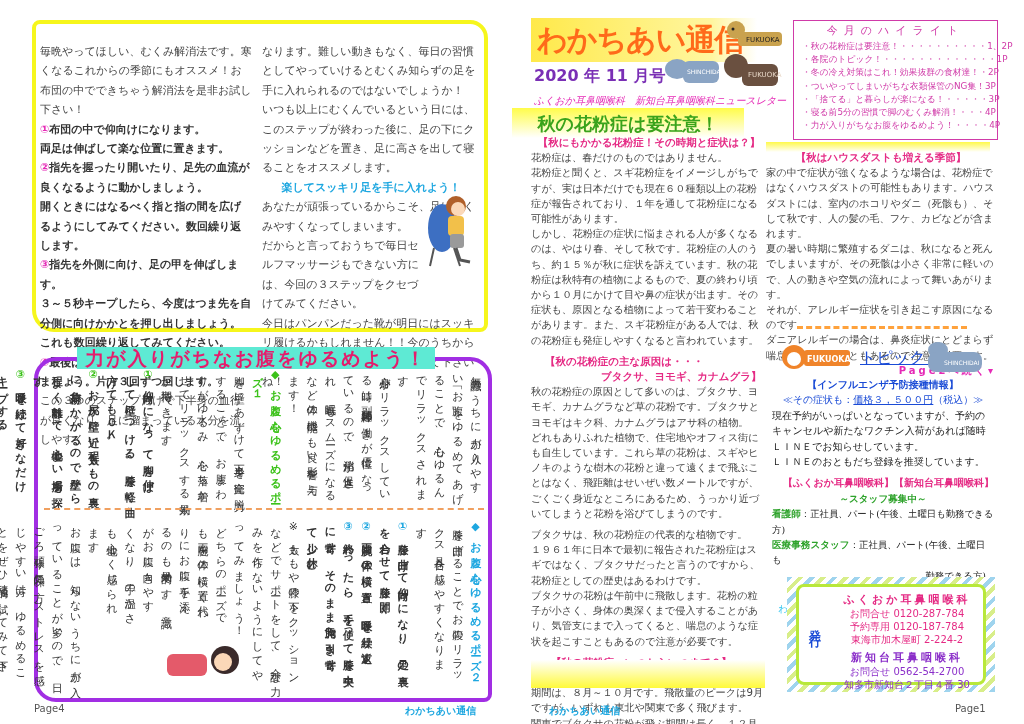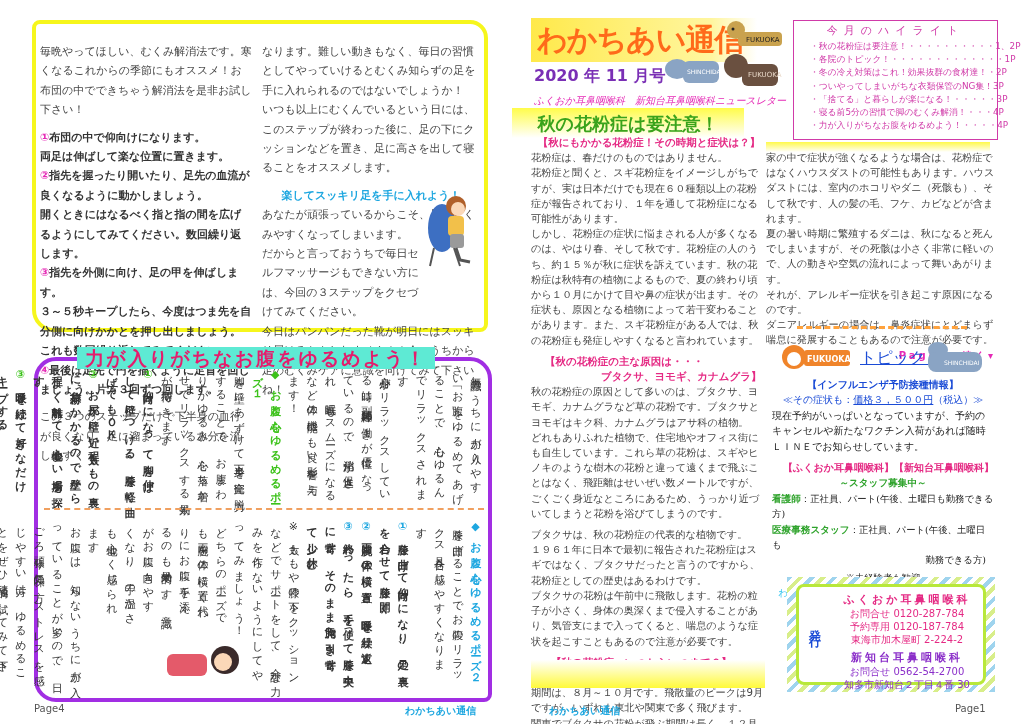--- a/index.html
+++ b/index.html
@@ -11,41 +11,41 @@
 
 .box1{left:32px;top:20px;width:456px;height:312px;border:4px solid #f6f61c;border-radius:8px 18px 8px 22px}
 .box1-title{left:0;top:6px;width:512px;text-align:center;font-weight:bold;font-size:18px;color:#8a1ee0;letter-spacing:1px}
 .box1-title span{background:#fff;padding:0 8px}
 .txt{font-size:11px;line-height:19.4px;color:#444}
 .bold{font-weight:bold;color:#333}
 .num{color:#e52ab6}
 .col1{left:40px;top:42px;width:212px}
 .col2{left:262px;top:42px;width:218px}
 .subhead{color:#1ea7e0;font-weight:bold;text-align:center;font-size:11px}
-.para-gap{margin-top:8px}
+.para-gap{}
 
 
 .box2-title{left:0;top:346px;width:512px;text-align:center;font-weight:bold;font-size:19px;color:#e51c6c;letter-spacing:2px}
 .box2-title span{background:#5eead4;padding:0 8px}
 .box2{left:34px;top:357px;width:458px;height:345px;border:4px solid #a12ee3;border-radius:22px 22px 8px 22px}
 .vert{writing-mode:vertical-rl;font-size:11px;line-height:18.2px;color:#333;letter-spacing:1.5px}
 .vtop{left:44px;top:368px;width:440px;height:132px}
 .vbot{left:44px;top:520px;width:440px;height:160px}
 .green{color:#3cc21a;font-weight:bold}
 .blue{color:#1ea7e0;font-weight:bold}
 .dash-sep{left:44px;top:508px;width:440px;height:0;border-top:2px dashed #f0a060}
 
 .footer-page4{left:34px;top:703px;font-size:10px;color:#555}
 .footer-brand-left{left:405px;top:704px;font-size:10px;color:#1ea7e0;font-weight:bold}
 
 
 .logo-title{left:531px;top:18px;width:226px;height:44px;background:linear-gradient(90deg,#ffe94a 0%,#fff6a0 80%,#fff 100%);font-size:30px;font-weight:bold;color:#ff6a1a;padding:2px 6px;letter-spacing:-1px}
 .issue{left:534px;top:66px;font-size:16px;font-weight:bold;color:#7a2fb5}
 .subtitle{left:534px;top:94px;font-size:10px;font-style:italic;color:#e52ab6;font-family:"DejaVu Serif",serif}
-.hl-box{left:793px;top:20px;width:205px;height:120px;border:1.5px solid #d03aa8;padding:2px 16px}
+.hl-box{left:793px;top:20px;width:205px;height:120px;border:1.5px solid #d03aa8;padding:2px 8px}
 .hl-title{text-align:center;color:#d03aa8;font-size:11px;letter-spacing:6px;margin-bottom:2px}
 .hl-item{font-size:8.8px;color:#d03aa8;line-height:13.2px;white-space:nowrap;display:flex;justify-content:space-between}
 .hl-bar{left:766px;top:142px;width:224px;height:10px;background:linear-gradient(180deg,#fff94a,#fff)}
 .main-head{left:512px;top:108px;width:232px;height:30px;background:linear-gradient(180deg,#fffc4a 0%,#fff 100%);text-align:center;font-size:18px;font-weight:bold;color:#3aa31b;padding-top:4px}
 .pink-head{color:#e52a84;font-weight:bold;font-size:10.5px}
 .rtxt{font-size:10.2px;line-height:15.2px;color:#444}
 .rc1{left:531px;top:135px;width:236px}
 .rc2{left:766px;top:150px;width:230px}
 .yellow-bottom{left:531px;top:660px;width:234px;height:28px;background:linear-gradient(180deg,#fff 0%,#fffa3a 100%)}
 .footer-brand-right{left:549px;top:704px;font-size:10px;color:#1ea7e0;font-weight:bold}
@@ -219,20 +219,21 @@
   <p style="margin-top:6px">ブタクサは、秋の花粉症の代表的な植物です。</p>
   <p>１９６１年に日本で最初に報告された花粉症はスギではなく、ブタクサだったと言うのですから、花粉症としての歴史はあるわけです。</p>
   <p>ブタクサの花粉は午前中に飛散します。花粉の粒子が小さく、身体の奥深くまで侵入することがあり、気管支にまで入ってくると、喘息のような症状を起こすこともあるので注意が必要です。</p>
   <p class="pink-head" style="margin-top:6px;padding-left:20px">【秋の花粉症、いつからいつまで？】</p>
   <p>ブタクサ、ヨモギ、カナムグラの花粉が飛散する期間は、８月～１０月です。飛散量のピークは9月ですが、いずれも東北や関東で多く飛びます。</p>
   <p>関東でブタクサの花粉が飛ぶ期間は長く、１２月頃まで飛散することもあります。詳しくは「花粉症の時期、いつからいつまで？地域別花粉カレンダー」を参照ください。</p>
 </div>
 <div class="abs yellow-bottom"></div>
 
 <div class="abs rc2 rtxt">
+  <p class="pink-head" style="text-align:center">【秋はハウスダストも増える季節】</p>
   <p>家の中で症状が強くなるような場合は、花粉症ではなくハウスダストの可能性もあります。ハウスダストには、室内のホコリやダニ（死骸も）、そして秋です、人の髪の毛、フケ、カビなどが含まれます。</p>
   <p>夏の暑い時期に繁殖するダニは、秋になると死んでしまいますが、その死骸は小さく非常に軽いので、人の動きや空気の流れによって舞いあがります。</p>
   <p>それが、アレルギー症状を引き起こす原因になるのです。</p>
   <p>ダニアレルギーの場合は、鼻炎症状にとどまらず喘息に発展することもあるので注意が必要です。</p>
   <p class="cont"><span>Page2へ続く</span><span>▾</span></p>
 </div>
 
 <div class="abs orange-sep"></div>
 
 <svg class="abs" style="left:780px;top:342px" width="72" height="30">
@@ -245,20 +246,21 @@
 <svg class="abs" style="left:922px;top:340px" width="62" height="34">
   <ellipse cx="16" cy="10" rx="10" ry="8" fill="#8aa4c4"></ellipse>
   <rect x="6" y="12" width="54" height="20" rx="8" fill="#8aa4c4"></rect>
   <text x="22" y="25" font-size="6" fill="#fff" font-family="DejaVu Sans">SHINCHIDAI</text>
 </svg>
 
 <div class="abs topic-text" style="left:772px;top:377px;width:222px">
   <p class="serif-blue" style="text-align:center;font-weight:bold">【インフルエンザ予防接種情報】</p>
   <p class="serif-blue" style="text-align:center"><span>≪その症状も：</span><span style="text-decoration:underline">価格３，５００円</span><span>（税込）≫</span></p>
   <p>現在予約がいっぱいとなっていますが、予約のキャンセルや新たなワクチン入荷があれば随時ＬＩＮＥでお知らせしています。</p>
+  <p>ＬＩＮＥのおともだち登録を推奨しています。</p>
   <p class="serif-pink" style="text-align:right;margin-top:6px">【ふくおか耳鼻咽喉科】【新知台耳鼻咽喉科】</p>
   <p class="serif-green" style="text-align:center">～スタッフ募集中～</p>
   <p style="font-size:9.4px"><span class="serif-green">看護師</span><span>：正社員、パート(午後、土曜日も勤務できる方)</span></p>
   <p style="font-size:9.4px"><span class="serif-green">医療事務スタッフ</span><span>：正社員、パート(午後、土曜日も</span></p>
   <p style="font-size:9.4px;text-align:right;padding-right:8px">勤務できる方)</p>
   <p style="text-align:center;font-size:9.4px;margin-top:2px"><span style="text-decoration:underline">※未経験者も歓迎</span></p>
   <p class="hp-note" style="text-align:center">わかちあい通信は、医院HPから印刷できます。</p>
 </div>
 
 <div class="abs issuer-outer"></div>

